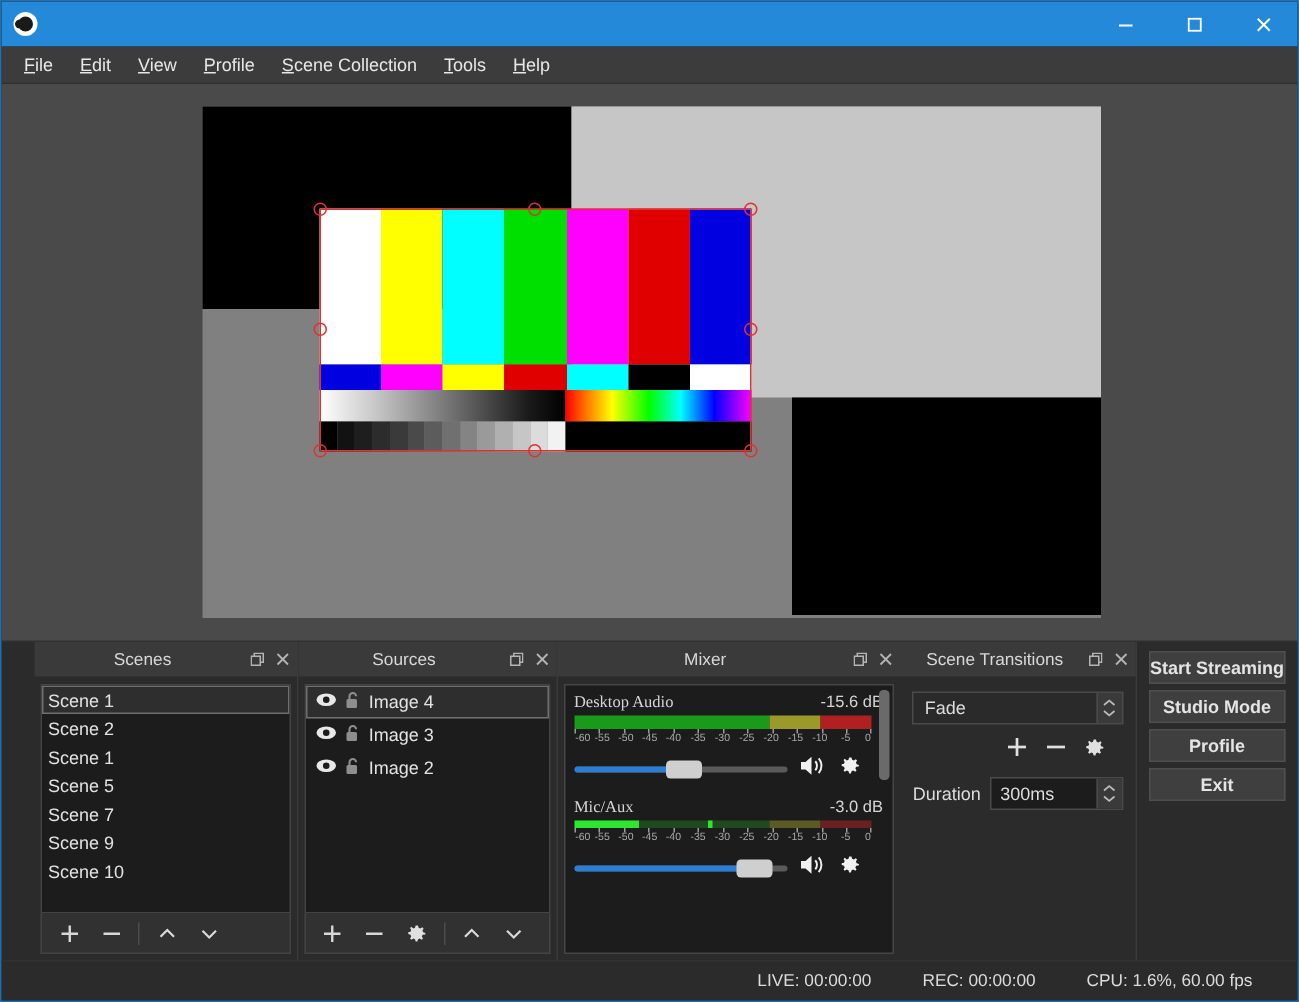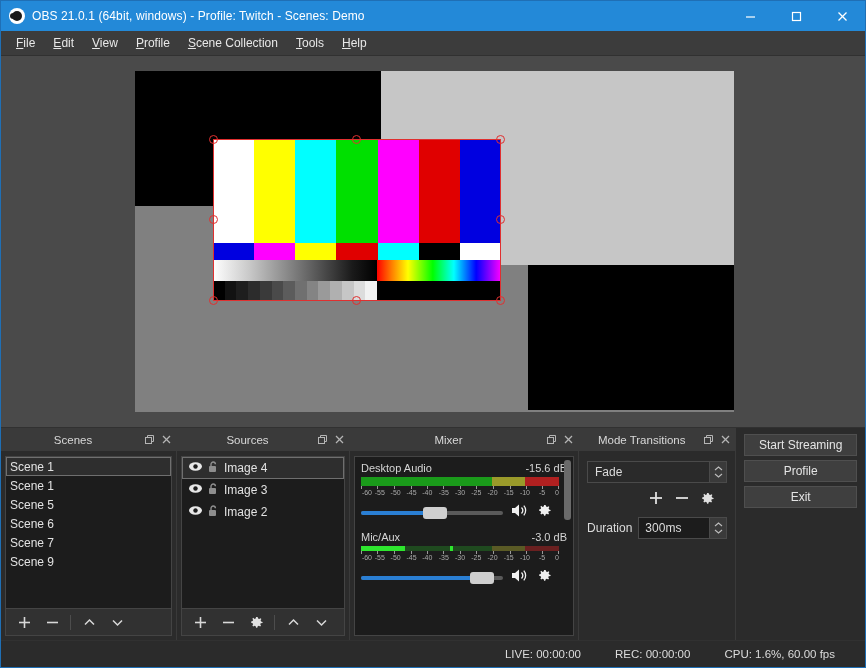--- a/index.html
+++ b/index.html
@@ -73,21 +73,21 @@
   .tp-row4 { flex: 1 1 auto; display: flex; }
   .tp-row1 > div, .tp-row2 > div { flex: 1 1 0; }
   .grad-gray { flex: 0 0 57%; background: linear-gradient(90deg,#ffffff 0%,#c9c9c9 22%,#6e6e6e 55%,#1a1a1a 85%,#000000 100%); }
   .grad-rainbow { flex: 1 1 auto; background: linear-gradient(90deg,#ff0000 0%,#ff7f00 12%,#ffff00 25%,#00ff00 45%,#00ffff 62%,#0000ff 80%,#ff00ff 100%); }
   .steps { flex: 0 0 57%; display: flex; }
   .steps > div { flex: 1 1 0; }
   .tp-black { flex: 1 1 auto; background: #000000; }
 
   
   .dock {
-    flex: 0 0 212px; display: flex; background: #2b2b2b;
+    flex: 0 0 212px; display: flex; background: #2b2b2b; margin-left: 22px;
   }
   .panel { display: flex; flex-direction: column; background: #2b2b2b; }
   .panel-header {
     height: 24px; flex: 0 0 24px; display: flex; align-items: center;
     background: #3a3a3a; border-bottom: 1px solid #2b2b2b; position: relative;
   }
   .panel-title {
     flex: 1 1 auto; text-align: center; font-size: 11.5px; color: #d8d8d8;
     white-space: nowrap;
   }
@@ -119,21 +119,21 @@
   
   .src-row { height: 22px; display: flex; align-items: center; gap: 5px; padding-left: 6px;
     font-size: 12px; color: #e2e2e2; white-space: nowrap; }
   .src-row.selected { background: #2e2e2e; outline: 1px solid #6f6f6f; outline-offset: -1px; }
 
   
   .mixer-body { flex: 1 1 auto; background: #1c1c1c; border: 1px solid #444;
     padding: 5px 6px 0 6px; position: relative; overflow: hidden; min-height: 0; }
   .ch { margin-bottom: 9px; }
   .ch-top { display: flex; justify-content: space-between; align-items: baseline; }
-  .ch-name { font-size: 11px; color: #d5d5d5; }
+  .ch-name { font-size: 11px; color: #d5d5d5; font-family: Liberation Serif, serif; }
   .ch-db { font-size: 11px; color: #d5d5d5; }
   .meter { height: 9px; margin-top: 3px; display: flex; width: 198px; }
   .meter.thin { height: 5px; }
   .scale { position: relative; height: 11px; width: 198px; }
   .scale .tick { position: absolute; top: 0; width: 1px; height: 3px; background: #9a9a9a; }
   .scale .lbl { position: absolute; top: 3px; font-size: 7px; color: #aaaaaa; transform: translateX(-50%); }
   .slider-row { display: flex; align-items: center; gap: 8px; margin-top: 6px; }
   .slider { position: relative; height: 18px; flex: 0 0 142px; }
   .slider .track { position: absolute; top: 7px; left: 0; right: 0; height: 4px;
     background: #5a5a5a; border-radius: 2px; }
@@ -159,38 +159,37 @@
   .spinbox { flex: 1 1 auto; height: 22px; background: #1c1c1c; border: 1px solid #4a4a4a;
     display: flex; align-items: center; font-size: 12px; color: #dcdcdc; padding-left: 6px; gap: 28px; }
   .spinbox .spin { margin-left: auto; width: 17px; height: 100%; background: #3a3a3a;
     border-left: 1px solid #4a4a4a; display: flex; flex-direction: column;
     align-items: center; justify-content: center; gap: 2px; color: #bdbdbd; }
 
   
   .ctrl-btn {
     height: 22px; margin-bottom: 4px; background: #3f3f3f; border: 1px solid #4f4f4f;
     display: flex; align-items: center; justify-content: center;
-    font-size: 12px; color: #e4e4e4; white-space: nowrap;
+    font-size: 12px; color: #e4e4e4; white-space: nowrap; font-weight: bold;
   }
 
   .vsep { width: 1px; background: #3a3a3a; }
 
   
   .statusbar {
     flex: 0 0 27px; background: #2b2b2b; display: flex; align-items: center;
     justify-content: flex-end; gap: 34px; padding-right: 30px;
     font-size: 11.5px; color: #dcdcdc; border-top: 1px solid #313131;
   }
 </style>
 </head>
 <body>
 
 <div class="titlebar">
   <div class="title-logo"></div>
-  <div class="title-text">OBS 21.0.1 (64bit, windows) - Profile: Twitch - Scenes: Demo</div>
   <div class="title-spacer"></div>
   <div class="win-btn">
     <svg width="11" height="11" viewBox="0 0 11 11">
         <line x1="1" y1="6" x2="10" y2="6" stroke="#fff" stroke-width="1.2"></line>
       </svg>
   </div>
   <div class="win-btn">
     <svg width="11" height="11" viewBox="0 0 11 11">
         <rect x="1.5" y="1.5" width="8" height="8" fill="none" stroke="#fff" stroke-width="1.2"></rect>
       </svg>
@@ -297,33 +296,36 @@
             </svg>
         </div>
       </div>
     </div>
     <div class="panel-body">
       <div class="listbox">
         <div class="list-row selected">
             <span>Scene 1</span>
           </div>
         <div class="list-row">
+            <span>Scene 2</span>
+          </div>
+        <div class="list-row">
             <span>Scene 1</span>
           </div>
         <div class="list-row">
             <span>Scene 5</span>
           </div>
         <div class="list-row">
-            <span>Scene 6</span>
-          </div>
-        <div class="list-row">
             <span>Scene 7</span>
           </div>
         <div class="list-row">
             <span>Scene 9</span>
+          </div>
+        <div class="list-row">
+            <span>Scene 10</span>
           </div>
       </div>
       <div class="toolbar">
         <div class="tb-btn">
           <svg width="15" height="15" viewBox="0 0 15 15">
               <line x1="7.5" y1="2" x2="7.5" y2="13" stroke="#d8d8d8" stroke-width="1.6"></line>
               <line x1="2" y1="7.5" x2="13" y2="7.5" stroke="#d8d8d8" stroke-width="1.6"></line>
             </svg>
         </div>
         <div class="tb-btn">
@@ -588,21 +590,21 @@
           </div>
         </div>
       </div>
     </div>
   </div>
 
   <div class="vsep"></div>
 
   <div class="panel" style="flex:0 0 147px;">
     <div class="panel-header">
-      <div class="panel-title">Mode Transitions</div>
+      <div class="panel-title">Scene Transitions</div>
       <div class="hdr-btns">
         <div class="hdr-btn">
           <svg width="9" height="9" viewBox="0 0 9 9">
               <rect x="0.5" y="2.5" width="6" height="6" fill="none" stroke="#b5b5b5"></rect>
               <path d="M2.5 2.5V0.5h6v6h-2" fill="none" stroke="#b5b5b5"></path>
             </svg>
         </div>
         <div class="hdr-btn">
           <svg width="9" height="9" viewBox="0 0 9 9">
               <line x1="1" y1="1" x2="8" y2="8" stroke="#b5b5b5" stroke-width="1.2"></line>
@@ -656,20 +658,21 @@
         </span>
       </div>
     </div>
   </div>
 
   <div class="vsep"></div>
 
   <div class="panel" style="flex:1 1 auto;">
     <div class="panel-body" style="padding:6px 8px 4px 8px;">
       <div class="ctrl-btn">Start Streaming</div>
+      <div class="ctrl-btn">Studio Mode</div>
       <div class="ctrl-btn">Profile</div>
       <div class="ctrl-btn">Exit</div>
     </div>
   </div>
 </div>
 
 <div class="statusbar">
   <span>LIVE: 00:00:00</span>
   <span>REC: 00:00:00</span>
   <span>CPU: 1.6%, 60.00 fps</span>

